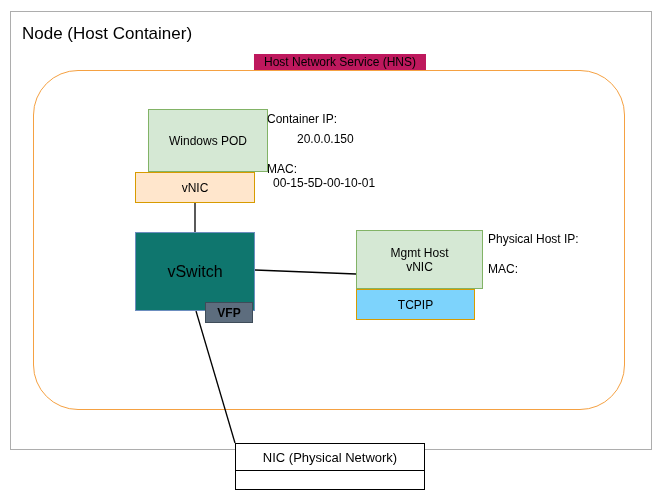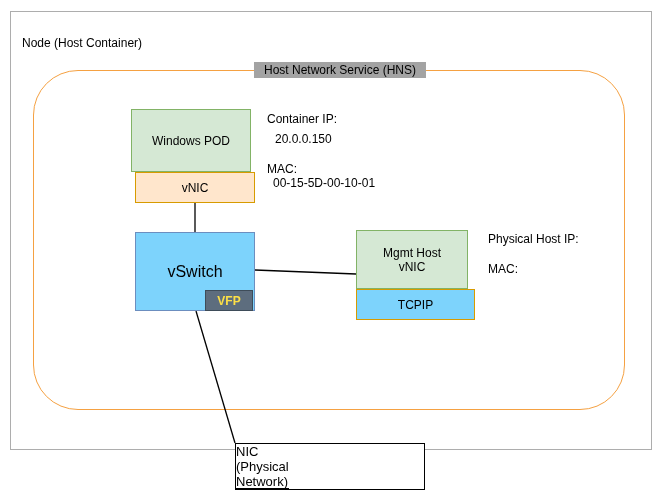--- a/index.html
+++ b/index.html
@@ -13,107 +13,106 @@
   }
   .abs { position: absolute; box-sizing: border-box; }
 
   .node-box {
     left: 10px; top: 11px; width: 642px; height: 439px;
     border: 1px solid #adadad;
     background: #ffffff;
   }
   .node-title {
     left: 22px; top: 24px;
-    font-size: 12px;
+    font-size: 17px;
     line-height: 20px;
     white-space: nowrap;
-    margin-top: 9px;
   }
   .hns-box {
     left: 33px; top: 70px; width: 592px; height: 340px;
     border: 1px solid #f5a142;
     border-radius: 45px;
     background: transparent;
   }
   .hns-label {
-    left: 340px; top: 70px;
+    left: 340px; top: 62px;
     transform: translate(-50%, -50%);
-    background: #a3a3a3;
+    background: #be185d;
     padding: 0 10px;
     font-size: 12px;
     line-height: 16px;
     white-space: nowrap;
     z-index: 3;
   }
 
   .shape {
     display: flex;
     align-items: center;
     justify-content: center;
     text-align: center;
     font-size: 12px;
     line-height: 14px;
     z-index: 2;
   }
   .pod-box {
-    left: 131px; top: 109px; width: 120px; height: 63px;
+    left: 148px; top: 109px; width: 120px; height: 63px;
     background: #d5e8d4;
     border: 1px solid #82b366;
   }
   .pod-vnic-box {
     left: 135px; top: 172px; width: 120px; height: 31px;
     background: #ffe6cc;
     border: 1px solid #d79b00;
   }
   .vswitch-box {
     left: 135px; top: 232px; width: 120px; height: 79px;
-    background: #7dd3fc;
+    background: #0f766e;
     border: 1px solid #6c8ebf;
     font-size: 16px;
   }
   .vfp-badge {
-    left: 205px; top: 290px; width: 48px; height: 21px;
+    left: 205px; top: 302px; width: 48px; height: 21px;
     background: #5d6d7e;
     border: 1px solid #3e4c59;
-    color: #fde047;
+    color: #000000;
     font-weight: bold;
     font-size: 12px;
     z-index: 3;
     align-items: center;
   }
   .mgmt-box {
-    left: 356px; top: 230px; width: 112px; height: 59px;
+    left: 356px; top: 230px; width: 127px; height: 59px;
     background: #d5e8d4;
     border: 1px solid #82b366;
     white-space: pre-line;
   }
   .tcpip-box {
     left: 356px; top: 289px; width: 119px; height: 31px;
     background: #7dd3fc;
     border: 1px solid #d79b00;
   }
 
   .info-block {
     font-size: 12px;
     line-height: 14px;
     white-space: nowrap;
     z-index: 2;
   }
-  .info-block .value-line { margin-top: 6px; padding-left: 8px; }
+  .info-block .value-line { margin-top: 6px; padding-left: 8px; margin-left: 22px; }
   .info-block .mac-line   { margin-top: 16px; }
   .info-block .macv-line  { padding-left: 6px; }
   .pod-info  { left: 267px; top: 112px; }
   .mgmt-info { left: 488px; top: 232px; }
 
   .nic-box {
     left: 235px; top: 443px; width: 190px; height: 47px;
     background: #ffffff;
     border: 1.5px solid #000000;
     display: flex;
-    flex-direction: row;
+    flex-direction: column;
     z-index: 4;
   }
   .nic-row1 {
     flex: 0 0 26px;
     border-bottom: 1.5px solid #000000;
     display: flex; align-items: center; justify-content: center;
     font-size: 13px;
   }
   .nic-row2 {
     flex: 1 1 auto;

